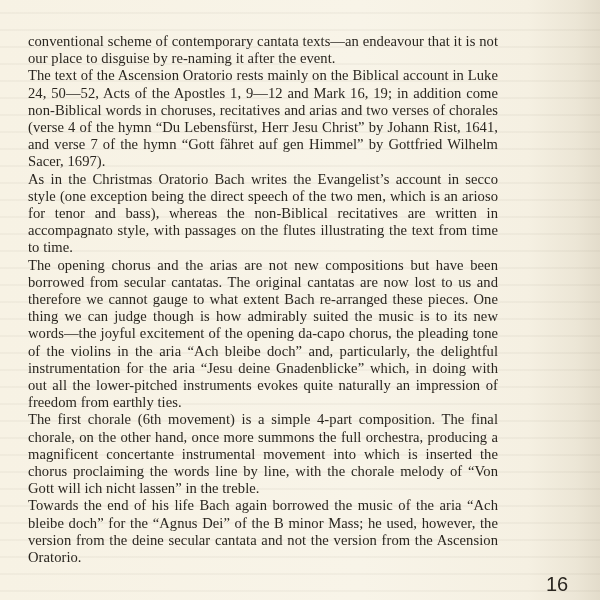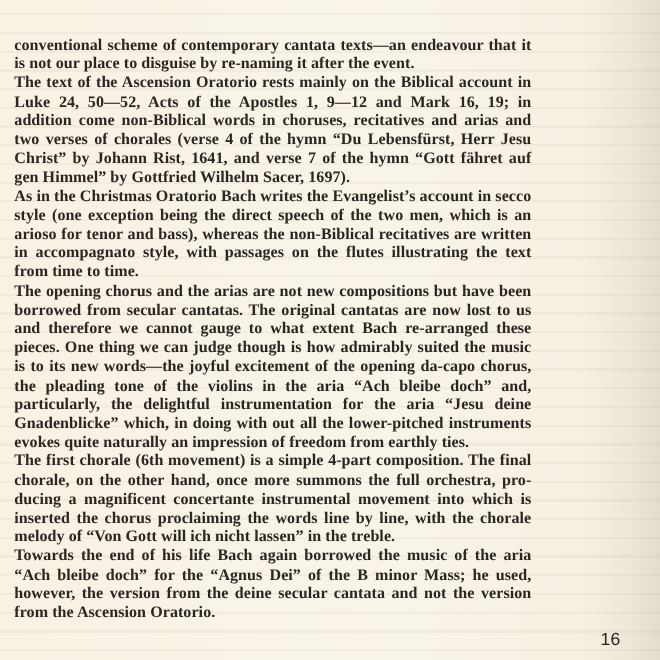--- a/index.html
+++ b/index.html
@@ -21,42 +21,41 @@
     }
     .show-through {
       position: absolute;
       left: 0; top: 0; width: 600px; height: 600px;
       opacity: 0.05;
       background: repeating-linear-gradient(to bottom, transparent 0px, transparent 12px, #6b6250 12px, #6b6250 14px, transparent 14px, transparent 17px);
       pointer-events: none;
     }
     .text {
       position: absolute;
-      left: 13px;
+      left: 28px;
       top: 33px;
       width: 470px;
       font-family: "Liberation Serif", "DejaVu Serif", serif;
       font-size: 14.6px;
       line-height: 17.2px;
       color: #2a2620;
       text-align: justify;
       hyphens: manual;
       letter-spacing: 0.05px;
-      font-weight: bold;
     }
     .para {
       margin: 0;
       padding: 0;
     }
     .page-number {
       position: absolute;
       left: 546px;
       top: 573px;
       font-family: "Liberation Sans", "DejaVu Sans", sans-serif;
-      font-size: 16px;
+      font-size: 20px;
       color: #2a2620;
     }
   </style>
 </head>
 <body>
 
 <div class="page">
   <div class="show-through"></div>
   <div class="text">
     <p class="para">conventional scheme of contemporary cantata texts—an endeavour that it is not our place to disguise by re-naming it after the event.</p>

